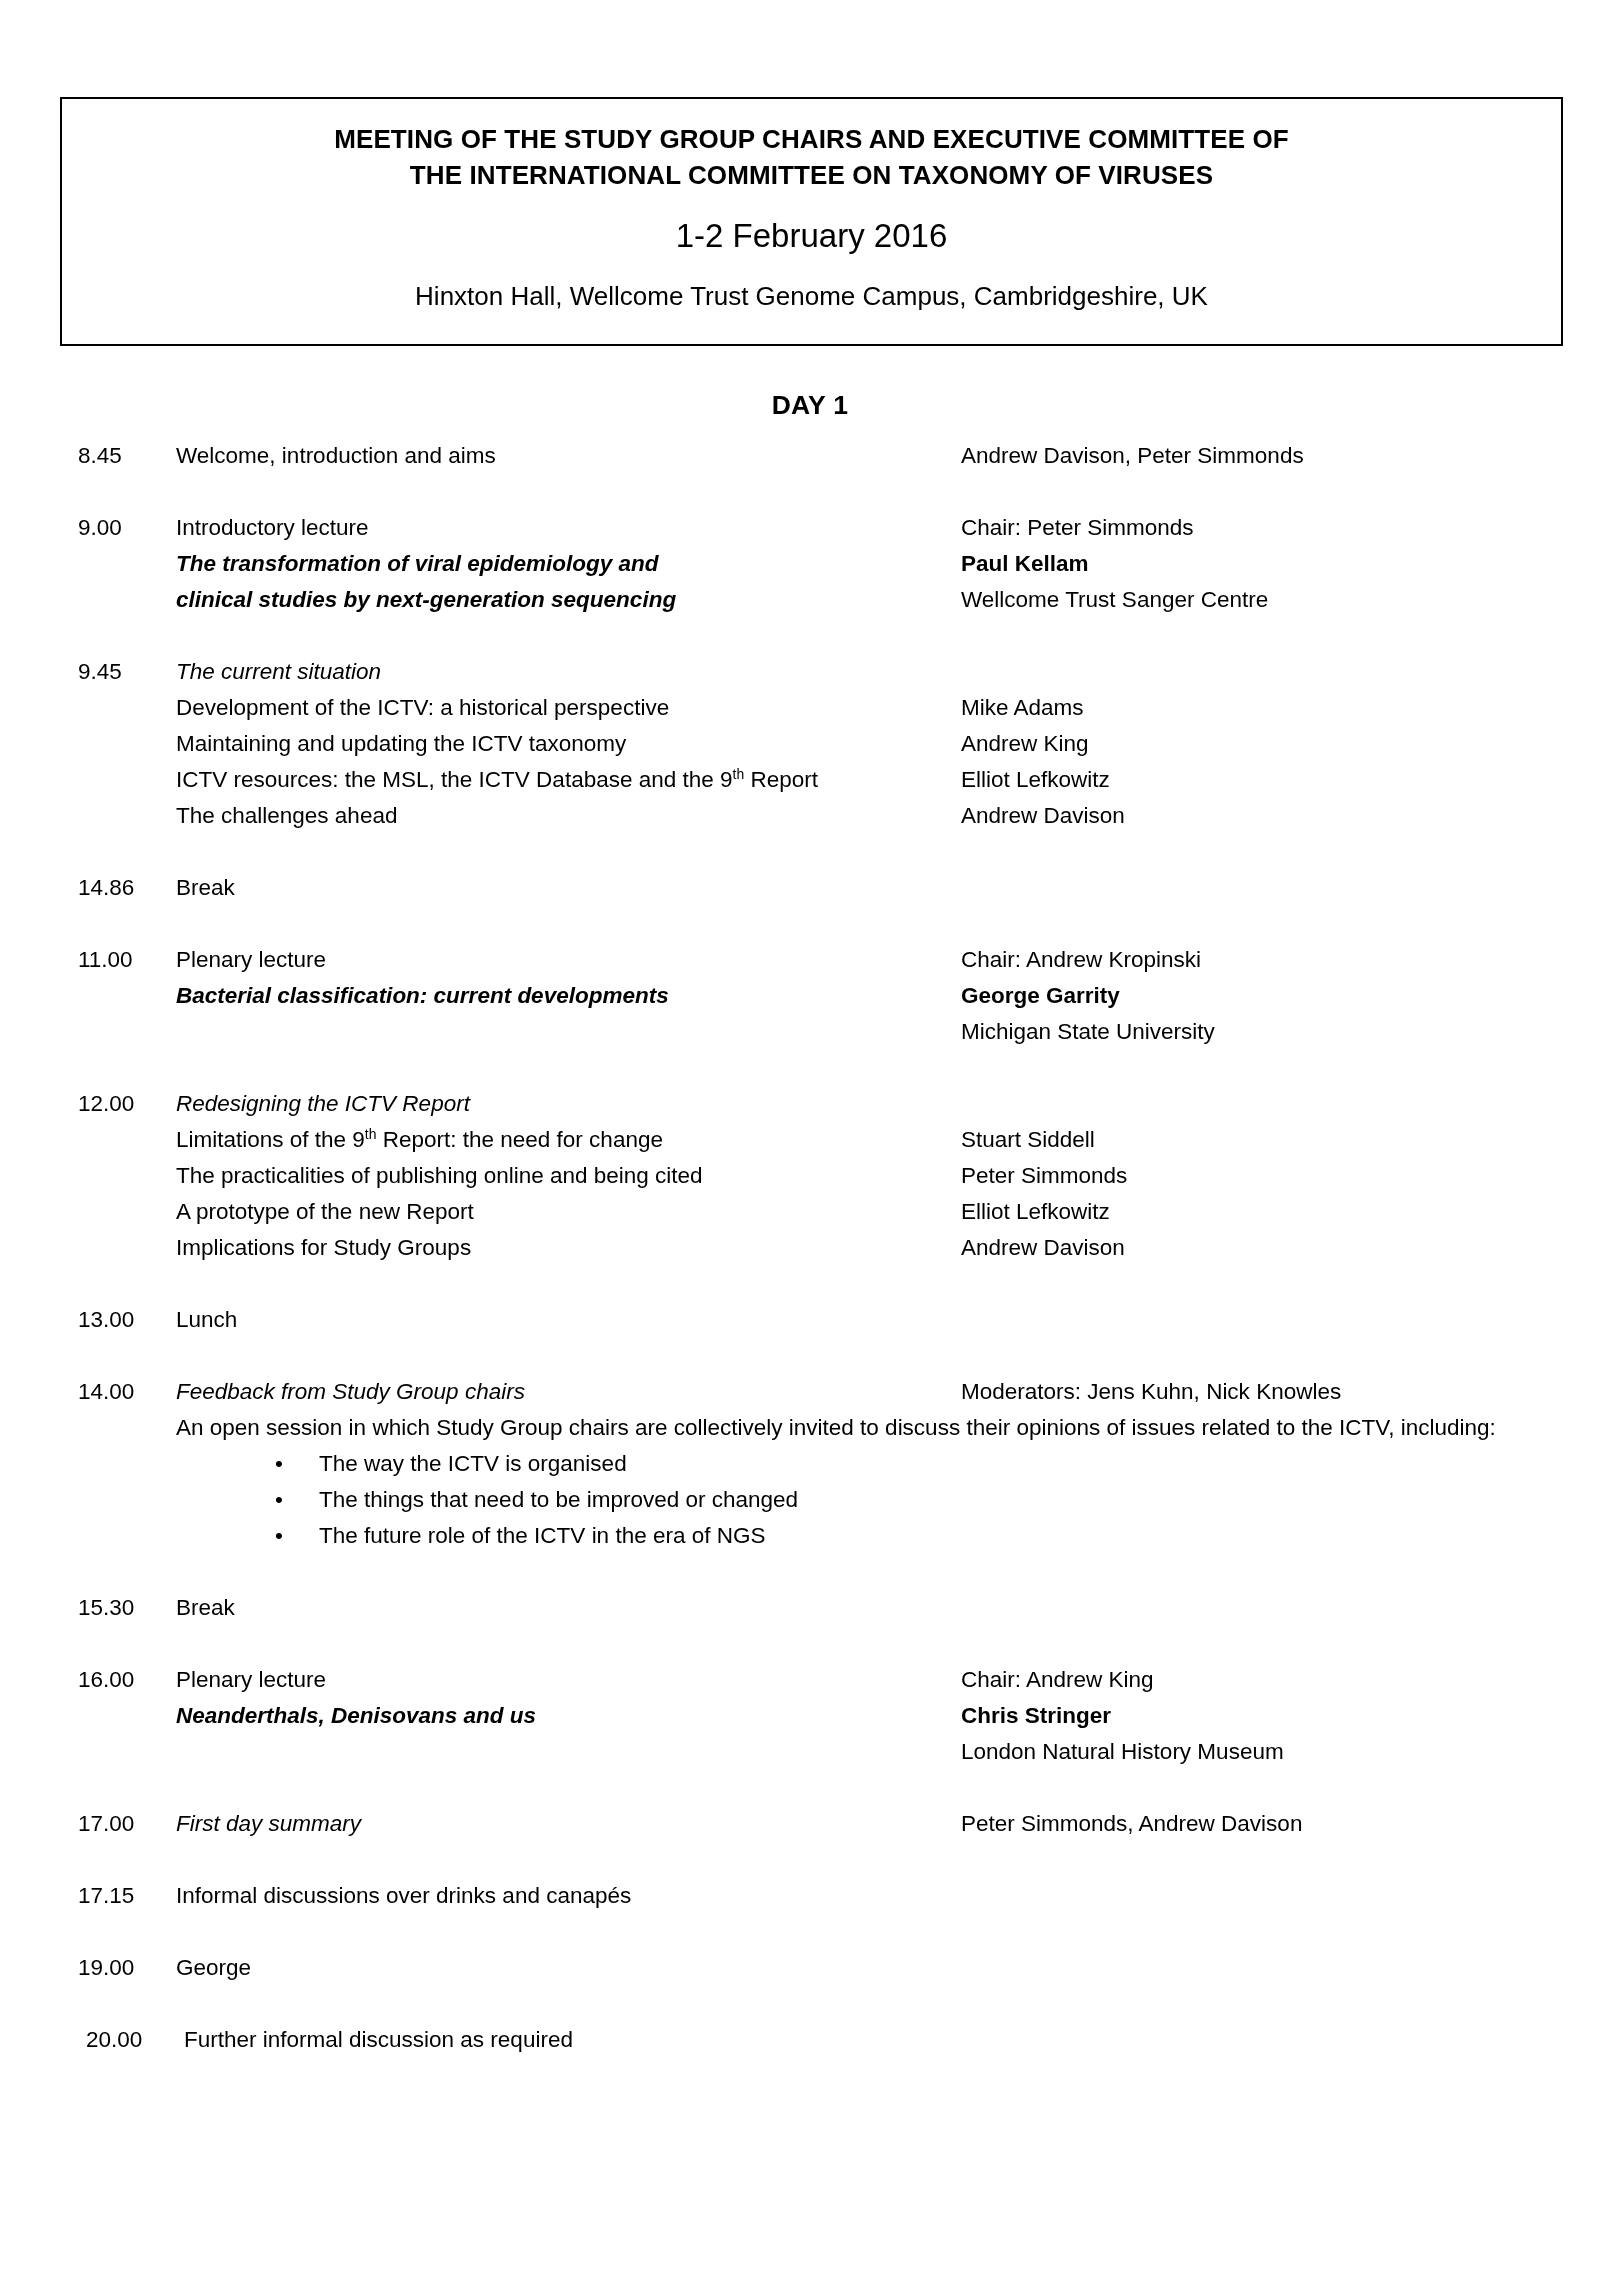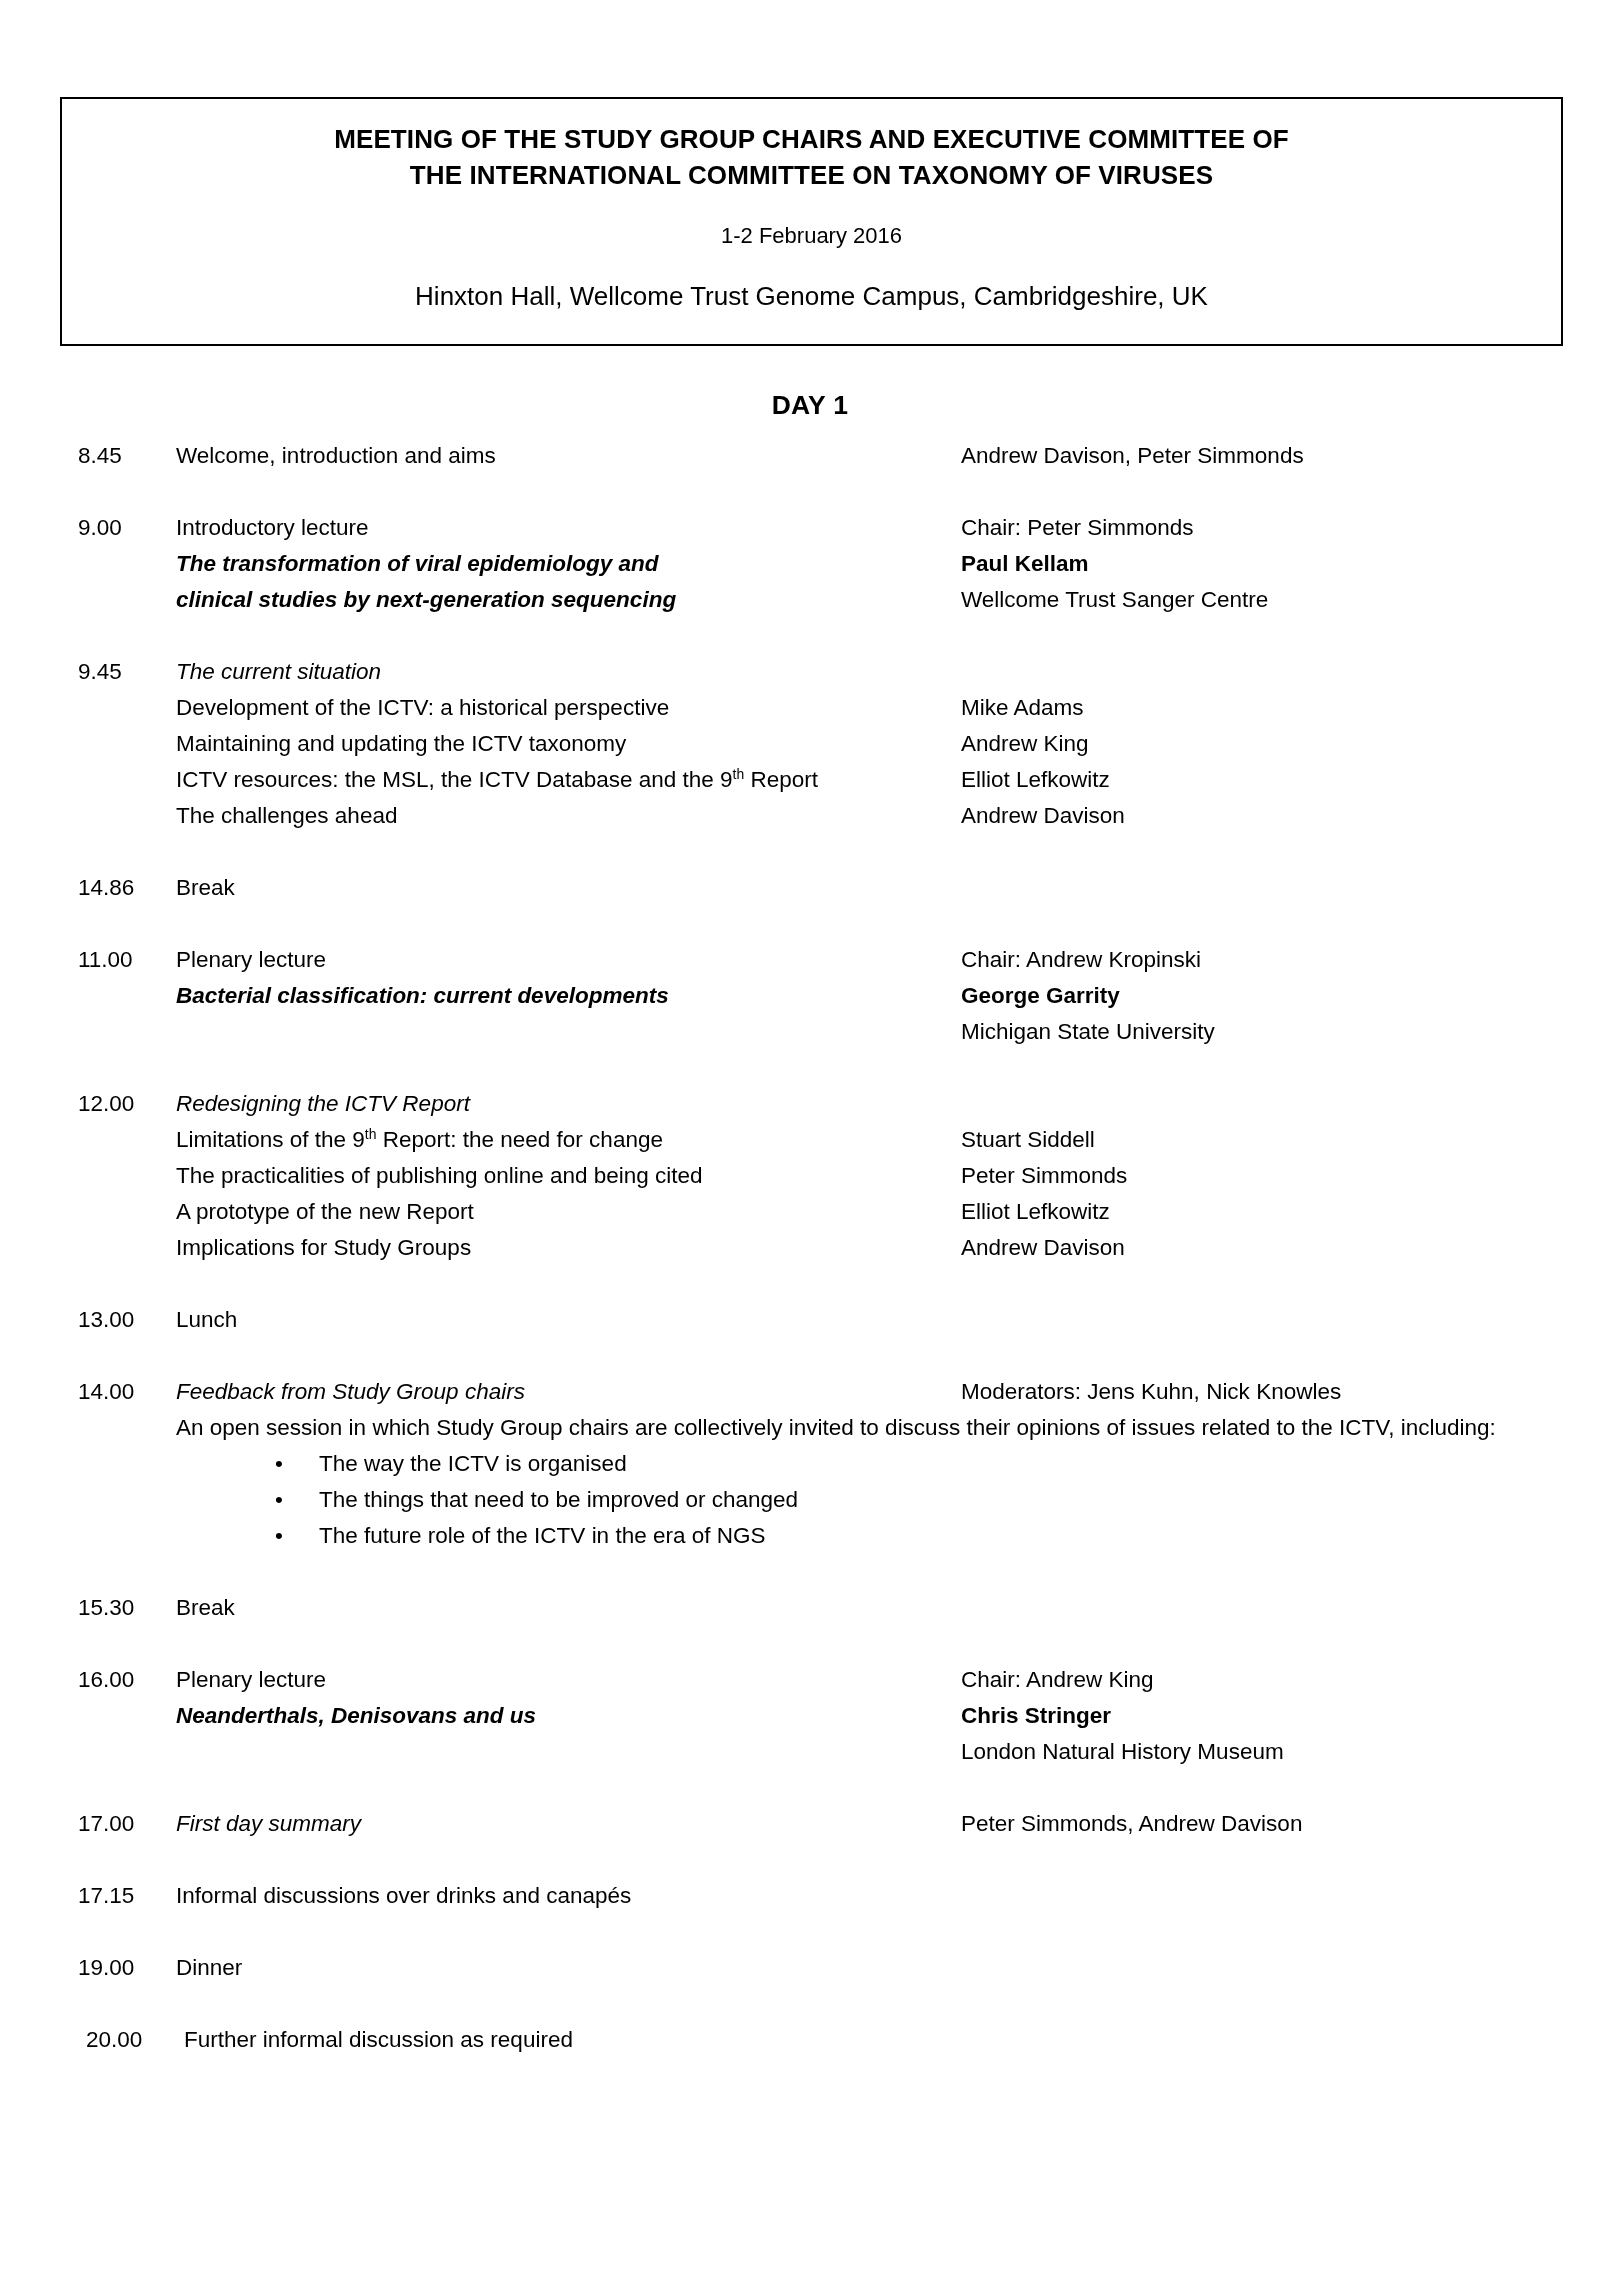--- a/index.html
+++ b/index.html
@@ -40,21 +40,21 @@
   }
   .hdr-title {
     font-size: 26px;
     font-weight: bold;
     line-height: 36px;
     text-align: center;
     letter-spacing: 0.1px;
     white-space: nowrap;
   }
   .hdr-date {
-    font-size: 22px;
+    font-size: 33px;
     font-weight: normal;
     line-height: 36px;
     text-align: center;
     margin-top: 25.5px;
   }
   .hdr-venue {
     font-size: 26px;
     font-weight: normal;
     line-height: 36px;
     text-align: center;
@@ -330,21 +330,21 @@
       </div>
       <div class="block">
         <div class="row">
           <span class="time">17.15</span>
           <span class="title ">Informal discussions over drinks and canapés</span>
         </div>
       </div>
       <div class="block">
         <div class="row">
           <span class="time">19.00</span>
-          <span class="title ">Dinner</span>
+          <span class="title ">George</span>
         </div>
       </div>
       <div class="block">
         <div class="row">
           <span class="time">20.00</span>
           <span class="title ">Further informal discussion as required</span>
         </div>
       </div>
     </div>
 

